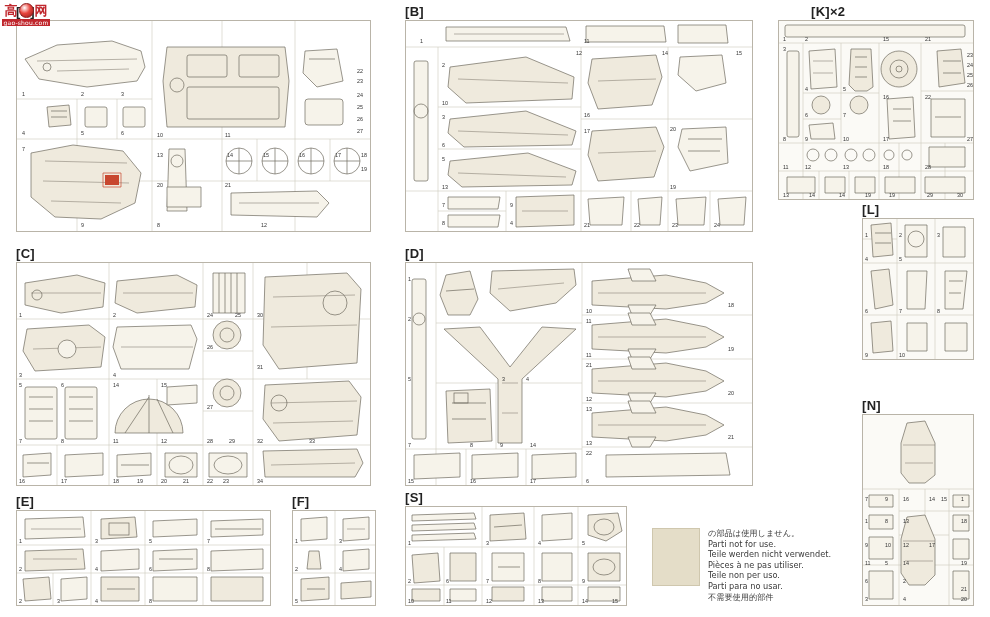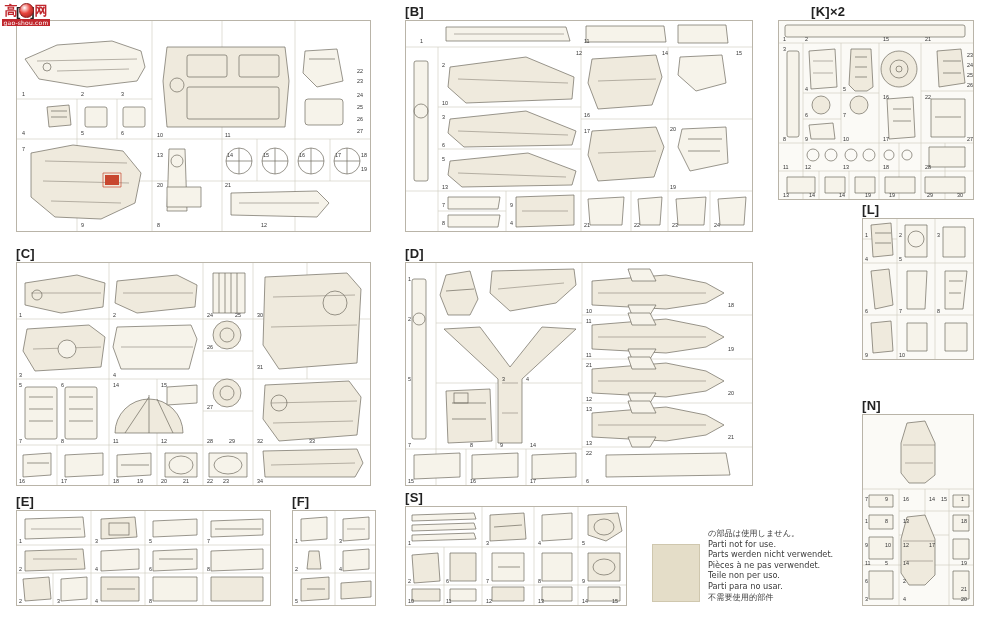--- a/index.html
+++ b/index.html
@@ -67,21 +67,21 @@
   .fillpart { fill: #f6f3ea; stroke: #6f6a5e; stroke-width: 0.7; }
   .fillpart2 { fill: #efeadd; stroke: #6f6a5e; stroke-width: 0.7; }
   .grid { fill: none; stroke: #cfcabd; stroke-width: 0.6; }
   .num { font-size: 5.4px; fill: #333; font-family: "Liberation Sans", sans-serif; }
   .acc { fill: #c8472f; }
   .accline { fill: none; stroke: #c8472f; stroke-width: 0.7; }
 
   
   .notice {
     position: absolute;
-    display: flex; align-items: flex-end;
+    display: flex; align-items: flex-start;
   }
   .notice-swatch {
     width: 48px; height: 58px; background: #e4ddc8; border: 1px solid #cfc7ae;
   }
   .notice-text {
     margin-left: 8px;
     font-size: 8.2px; line-height: 10.6px; color: #3a3a3a;
     font-family: "DejaVu Sans", sans-serif;
   }
   .notice-text div:first-child { margin-bottom: 0px; }
@@ -794,21 +794,21 @@
           <text x="206" y="96">15</text>
       </g>
     </svg>
   </div>
 
   <div class="notice" style="left:652px; top:528px; width:200px;">
     <div class="notice-swatch"></div>
     <div class="notice-text">
       <div>の部品は使用しません。</div>
       <div>Parti not for use.</div>
-      <div>Parts werden nicht verwendet.</div>
-      <div>Pièces à ne pas verwendet.</div>
+      <div>Teile werden nicht verwendet.</div>
+      <div>Pièces à ne pas utiliser.</div>
       <div>Teile non per uso.</div>
       <div>Parti para no usar.</div>
       <div>不需要使用的部件</div>
     </div>
   </div>
 
 </div>
 
 </body></html>

